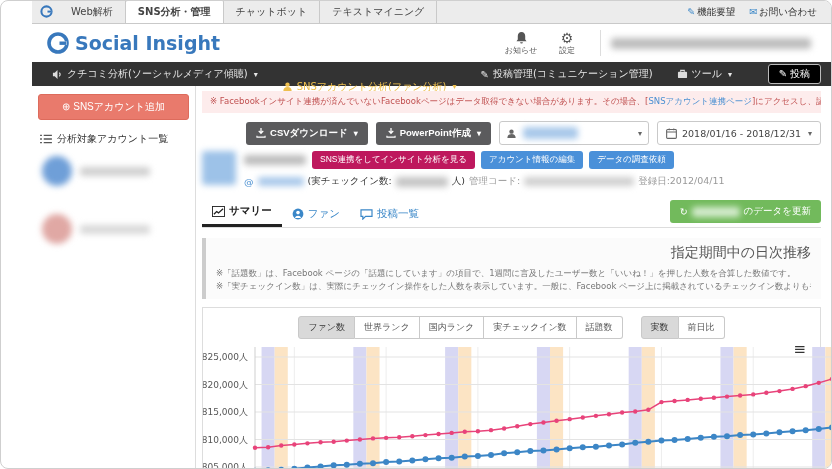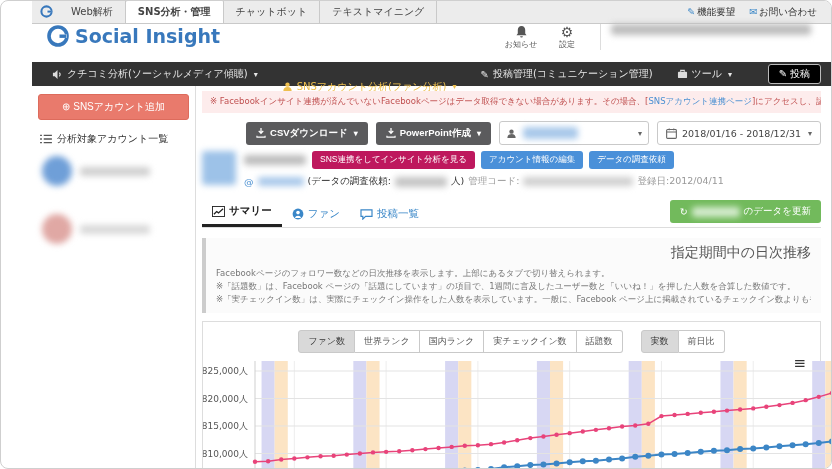--- a/index.html
+++ b/index.html
@@ -10,21 +10,21 @@
   .tabbar { height:23px; background:#ececec; border-bottom:1px solid #c9c9c9; display:flex; align-items:flex-end; padding-left:6px; font-size:10px; color:#444; }
   .tabbar .mini-logo { align-self:center; margin:0 6px 0 2px; }
   .tabbar .tab { padding:4px 12px 4px; border-right:1px solid #c9c9c9; cursor:pointer; white-space:nowrap; }
   .tabbar .tab:first-of-type { border-left:1px solid #c9c9c9; }
   .tabbar .tab.active { background:#fff; border-top:1px solid #c9c9c9; font-weight:bold; border-radius:2px 2px 0 0; }
   .tabbar .spacer { flex:1; }
   .tabbar .toplink { align-self:center; margin-right:14px; font-size:9.5px; color:#333; white-space:nowrap; cursor:pointer; }
   .tabbar .toplink .ic { color:#3a87c8; margin-right:2px; }
 
   
-  .header { height:38px; background:#fff; display:flex; align-items:flex-start; padding:0 12px 0 14px; }
+  .header { height:38px; background:#fff; display:flex; align-items:center; padding:0 12px 0 14px; }
   .logo { display:flex; align-items:center; gap:5px; }
   .logo .word { font-size:19px; font-weight:bold; color:#3878bc; letter-spacing:0; }
   .header .spacer { flex:1; }
   .icon-stack { display:flex; flex-direction:column; align-items:center; width:46px; color:#555; font-size:8px; cursor:pointer; }
   .icon-stack .glyph { height:15px; display:flex; align-items:center; }
   .hdr-divider { width:1px; height:26px; background:#ddd; margin:0 10px; }
   .blur { filter:blur(3px); }
   .blob { border-radius:3px; display:inline-block; }
 
   
@@ -240,21 +240,21 @@
         <div class="acct-info">
           <div class="line1">
             <span class="blob blur" style="width:62px;height:10px;background:#bdbdbd;"></span>
             <button class="sm-btn red">SNS連携をしてインサイト分析を見る</button>
             <button class="sm-btn blue">アカウント情報の編集</button>
             <button class="sm-btn blue">データの調査依頼</button>
           </div>
           <div class="line2">
             <span style="color:#4a90d2;">@</span>
             <span class="blob blur" style="width:46px;height:9px;background:#a8c8ea;"></span>
-            <span>(データの調査依頼:</span>
+            <span>(実チェックイン数:</span>
             <span class="blob blur" style="width:52px;height:10px;background:#c4c4c4;"></span>
             <span>人)</span>
             <span class="gray">管理コード:</span>
             <span class="blob blur" style="width:110px;height:9px;background:#cfcfcf;"></span>
             <span class="gray">登録日:2012/04/11</span>
           </div>
         </div>
       </div>
 
       <div class="tabs-row">
@@ -282,21 +282,20 @@
         <span class="spacer"></span>
         <button class="update-btn">
           <span>↻</span>
           <span class="blob blur" style="width:48px;height:10px;background:#d6ecd0;"></span>
           <span>のデータを更新</span>
         </button>
       </div>
 
       <div class="section">
         <h2>指定期間中の日次推移</h2>
-        <p>Facebookページのフォロワー数などの日次推移を表示します。上部にあるタブで切り替えられます。</p>
         <p>※「話題数」は、Facebook ページの「話題にしています」の項目で、1週間に言及したユーザー数と「いいね！」を押した人数を合算した数値です。</p>
         <p>※「実チェックイン数」は、実際にチェックイン操作をした人数を表示しています。一般に、Facebook ページ上に掲載されているチェックイン数よりもやや少なくなります。</p>
       </div>
 
       <div class="chart-box">
         <div class="controls">
           <div class="seg">
             <button class="on">ファン数</button>
             <button>世界ランク</button>
             <button>国内ランク</button>

